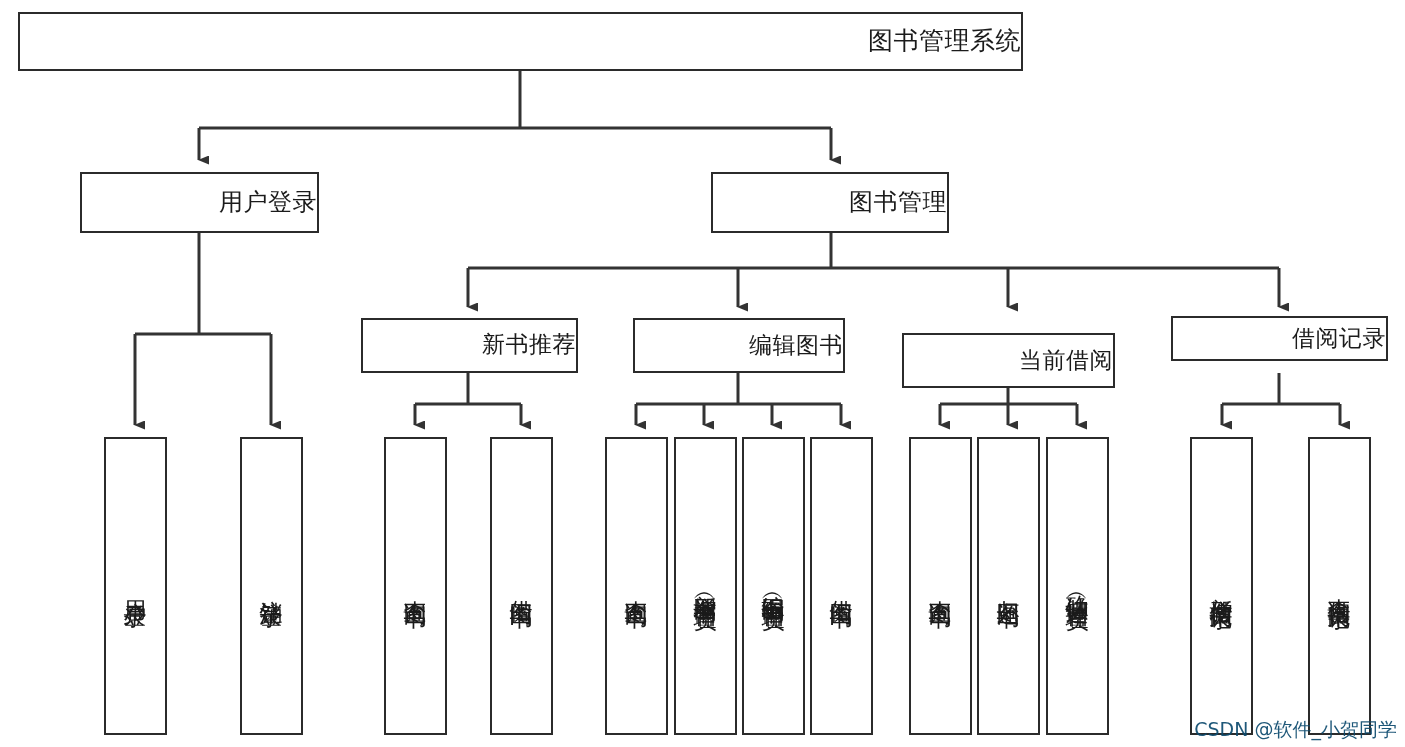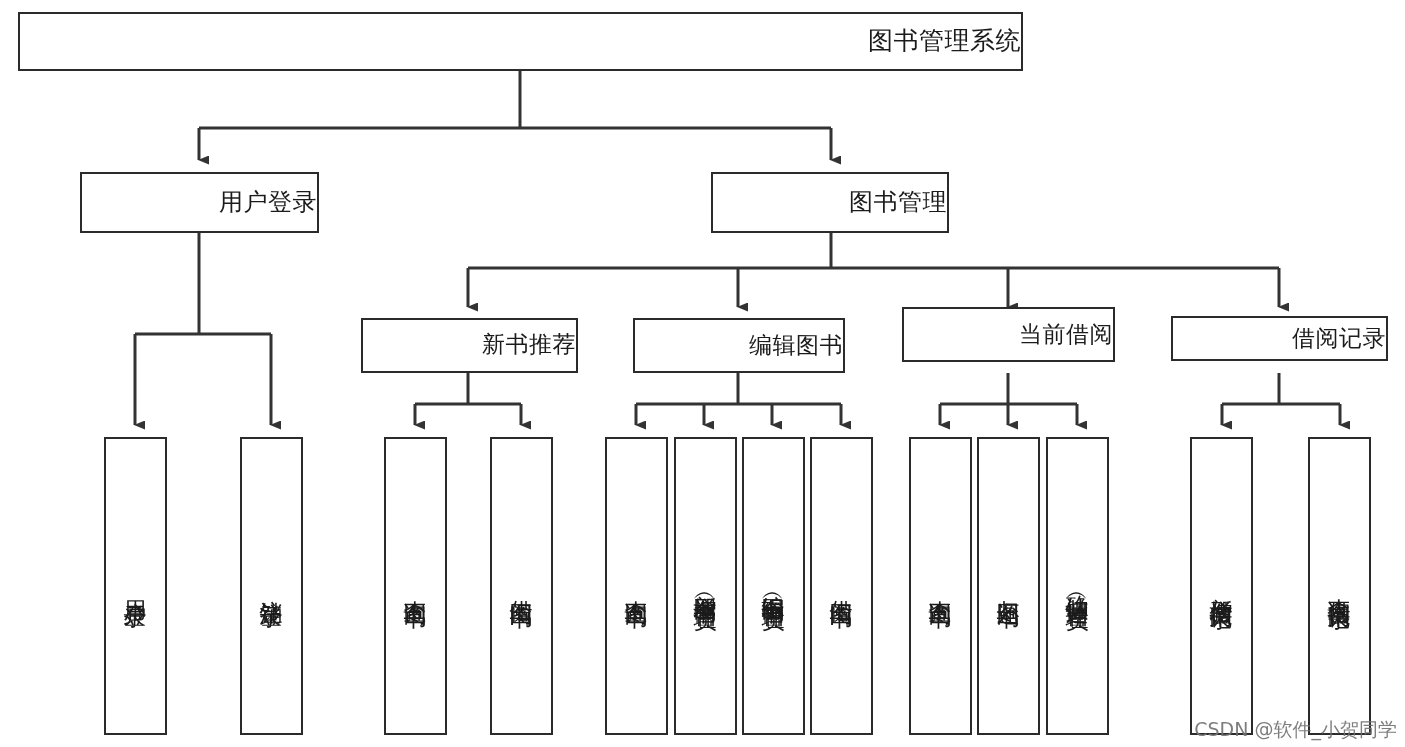--- a/index.html
+++ b/index.html
@@ -65,21 +65,21 @@
     line-height: 1.22;
     letter-spacing: 2px;
     text-align: center;
     white-space: nowrap;
   }
   .watermark {
     position: absolute;
     right: 8px;
     bottom: 4px;
     font-size: 19px;
-    color: #737373;
+    color: #0c4a6e;
     z-index: 6;
     white-space: nowrap;
     opacity: 0.92;
     margin-left: 40px;
   }
 </style>
 </head>
 <body>
 
 <div id="diagram-root">
@@ -148,21 +148,21 @@
   </div>
 
   <div class="node-box level2" style="left:361px; top:318px; width:217px; height:55px;font-family:Liberation Serif, serif;">
     <span class="node-label">新书推荐</span>
   </div>
 
   <div class="node-box level2" style="left:633px; top:318px; width:212px; height:55px;">
     <span class="node-label">编辑图书</span>
   </div>
 
-  <div class="node-box level2" style="left:902px; top:307px; width:213px; height:55px;">
+  <div class="node-box level2" style="left:902px; top:333px; width:213px; height:55px;">
     <span class="node-label">当前借阅</span>
   </div>
 
   <div class="node-box level2" style="left:1171px; top:316px; width:217px; height:45px;">
     <span class="node-label">借阅记录</span>
   </div>
 
   <div class="leaf-box" style="left:104px; top:437px; width:63px; height:298px;">
     <span class="leaf-label">用户登录</span>
   </div>

